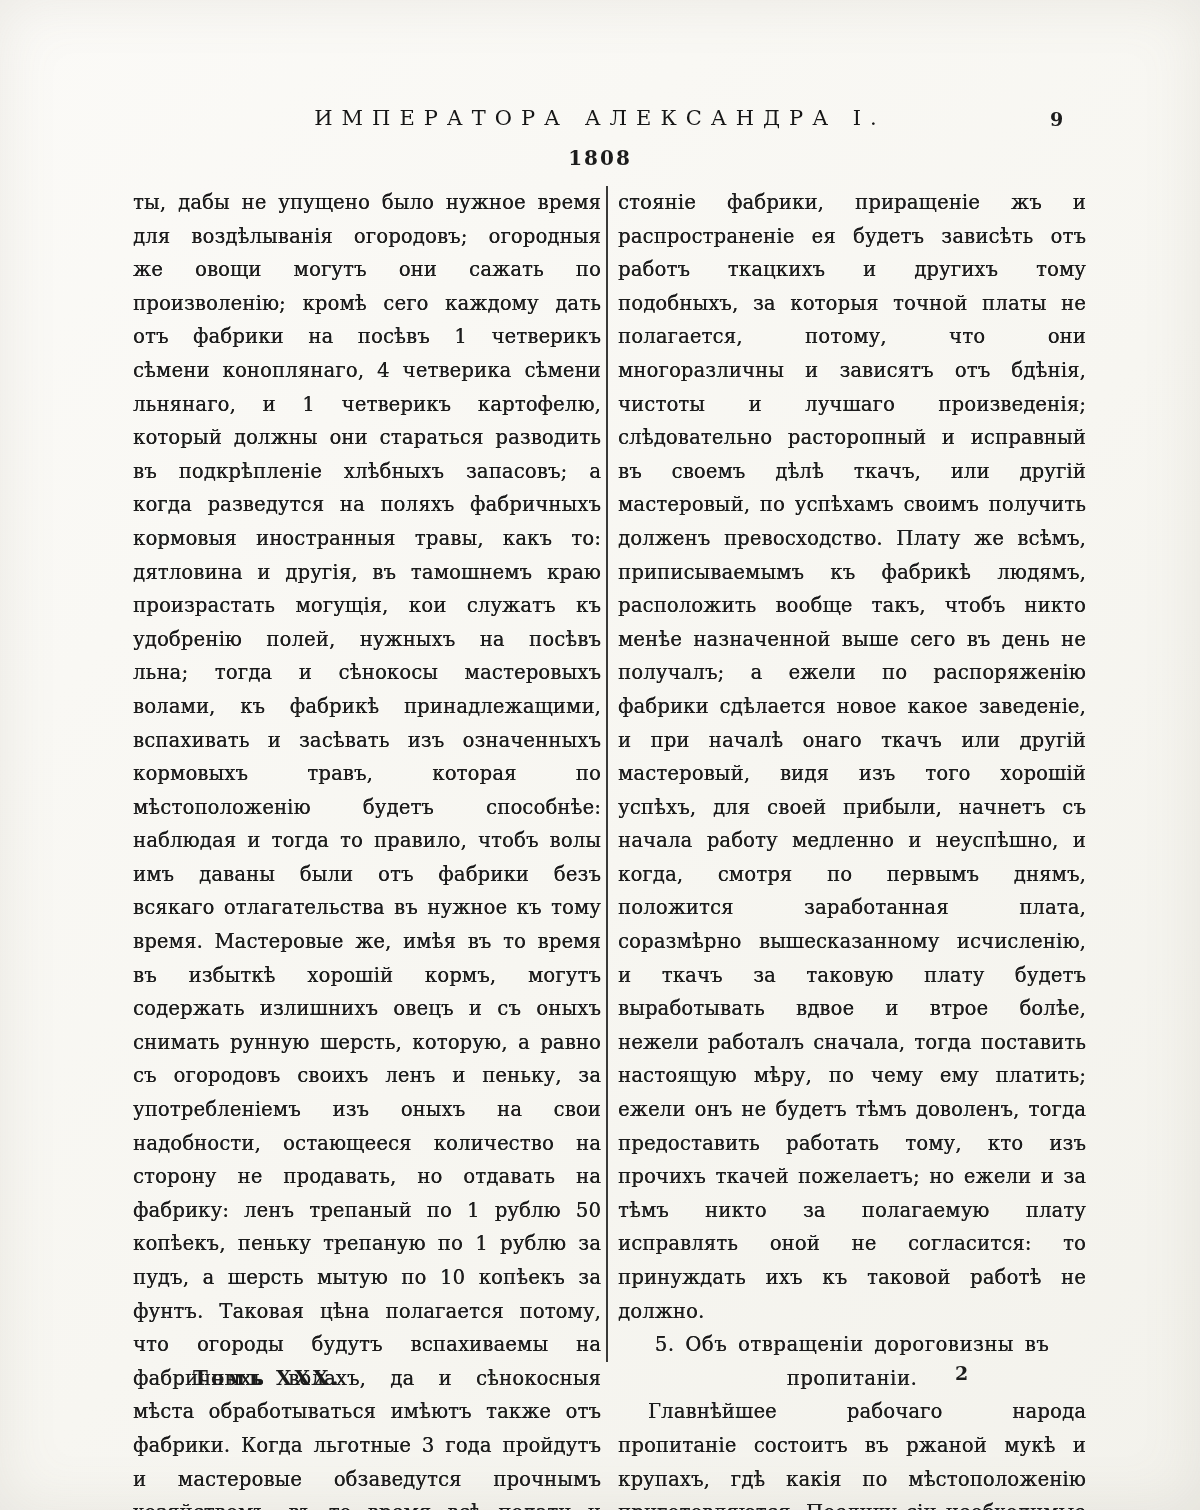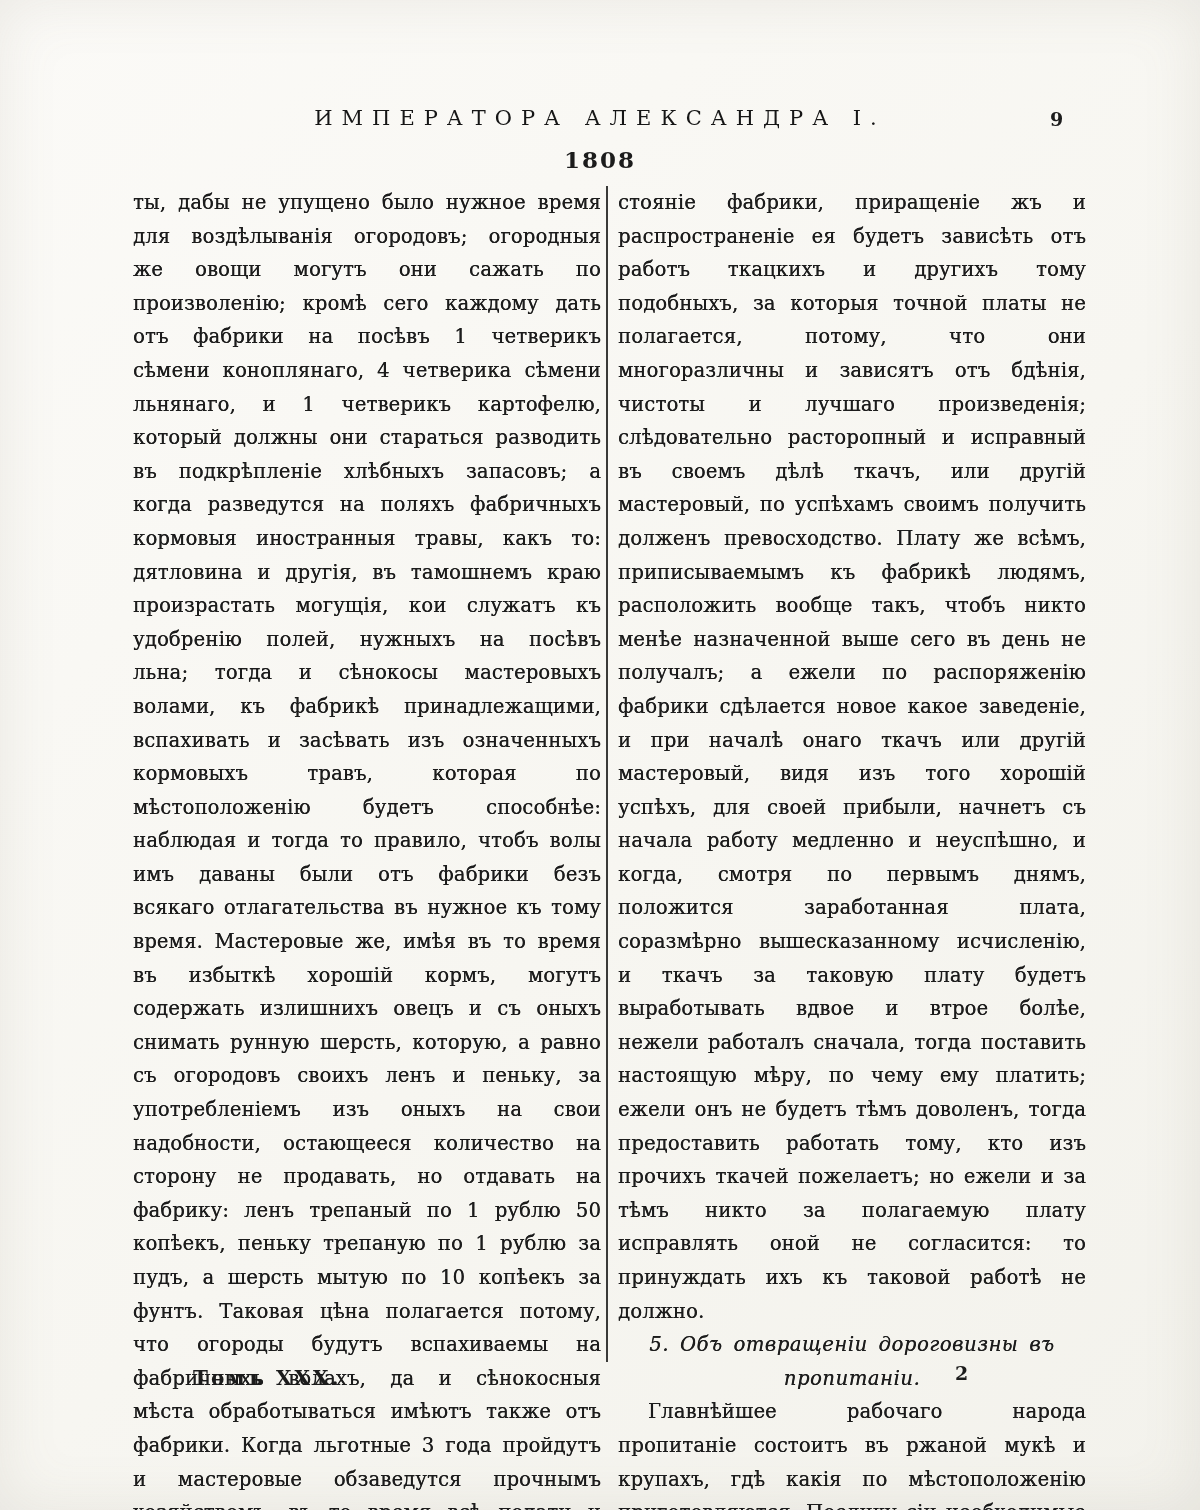--- a/index.html
+++ b/index.html
@@ -36,21 +36,21 @@
     font-size: 19px;
     font-weight: bold;
     color: #1c1c1c;
   }
   .header-year {
     position: absolute;
     top: 146px;
     left: 0;
     right: 0;
     text-align: center;
-    font-size: 23px;
+    font-size: 20px;
     font-weight: bold;
     letter-spacing: 2px;
     color: #1c1c1c;
   }
   .col {
     position: absolute;
     top: 186px;
     width: 468px;
     font-size: 19.5px;
     line-height: 33.6px;
@@ -63,21 +63,20 @@
   .col-right { left: 618px; }
   .divider {
     position: absolute;
     top: 186px;
     left: 606px;
     width: 2px;
     height: 1176px;
     background: #3a3a38;
   }
   .section-heading {
-    font-style: italic;
     text-align: center;
     margin: 2px 0 2px 0;
     word-spacing: 4px;
     letter-spacing: 0.6px;
   }
   .para { margin: 0; }
   .para-indent { text-indent: 30px; }
   .footer-volume {
     position: absolute;
     top: 1366px;

